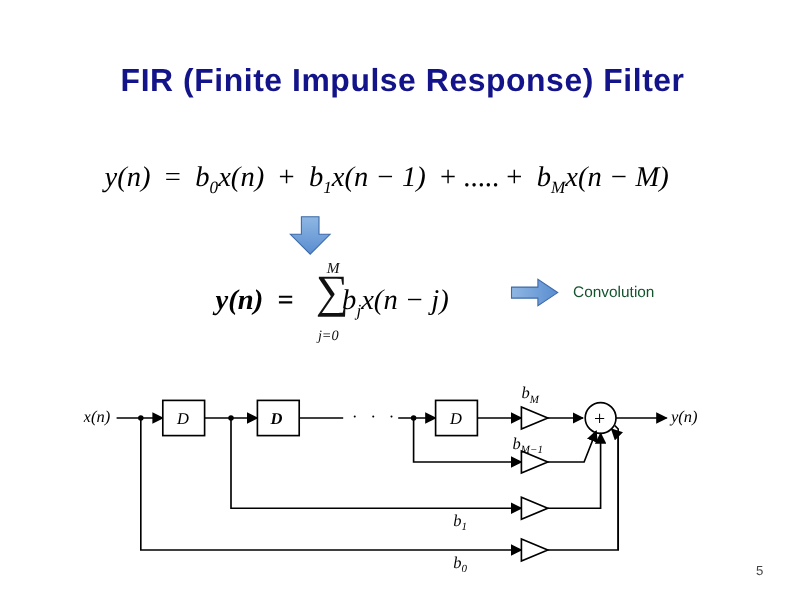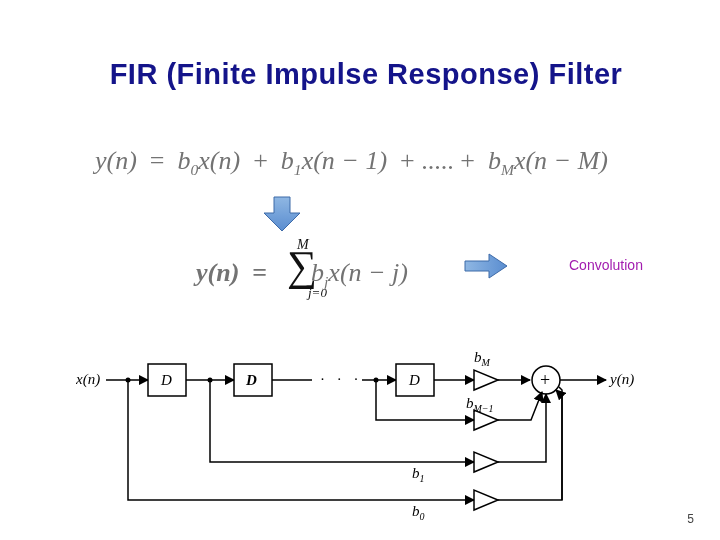--- a/index.html
+++ b/index.html
@@ -23,21 +23,21 @@
     font-weight: bold;
     color: #14148a;
     letter-spacing: 0.5px;
     padding-left: 12px;
   }
   .eq {
     position: absolute;
     font-family: "Times New Roman", Times, serif;
     font-style: italic;
     font-size: 26px;
-    color: #737373;
+    color: #000000;
     white-space: nowrap;
   }
   .eq .up { font-style: normal; }
   .eq sub { font-size: 60%; vertical-align: -6px; font-style: italic; }
   .sigma-block {
     position: absolute;
     font-family: "Times New Roman", Times, serif;
     color: #111;
   }
   .sigma-top {
@@ -54,22 +54,21 @@
     position: absolute;
     font-size: 13px;
     font-style: italic;
   }
   .conv-label {
     position: absolute;
     font-family: Verdana, Arial, sans-serif;
     font-size: 14px;
     top: 257px;
     left: 521px;
-    color: #a21caf;
-    margin-left: 48px;
+    color: #14532d;
   }
   .arrow {
     position: absolute;
   }
   .arrow svg { display: block; }
   .diagram {
     position: absolute;
     left: 76px;
     top: 350px;
     width: 568px;
@@ -111,21 +110,21 @@
   </svg>
 </div>
 
 <div class="eq" style="top:258px; left:196px;font-weight:bold;">
   <span>y(n)</span>
   <span class="up">&nbsp;=&nbsp;</span>
 </div>
 <div class="sigma-block" style="top:245px; left:287px;">
   <div class="sigma-top" style="left:10px; top:-8px;">M</div>
   <div class="sigma-sym">∑</div>
-  <div class="sigma-bot" style="left:2px; top:40px;margin-left:19px;">j=0</div>
+  <div class="sigma-bot" style="left:2px; top:52px;">j=0</div>
 </div>
 <div class="eq" style="top:258px; left:311px;">
   <span>b</span><sub>j</sub><span>x(n − j)</span>
 </div>
 
 <div class="arrow" style="top:252px; left:463px;">
   <svg width="46" height="28">
     <defs>
       <linearGradient id="gb" x1="0" y1="0" x2="1" y2="0">
         <stop offset="0" stop-color="#8fb7e3"></stop>

